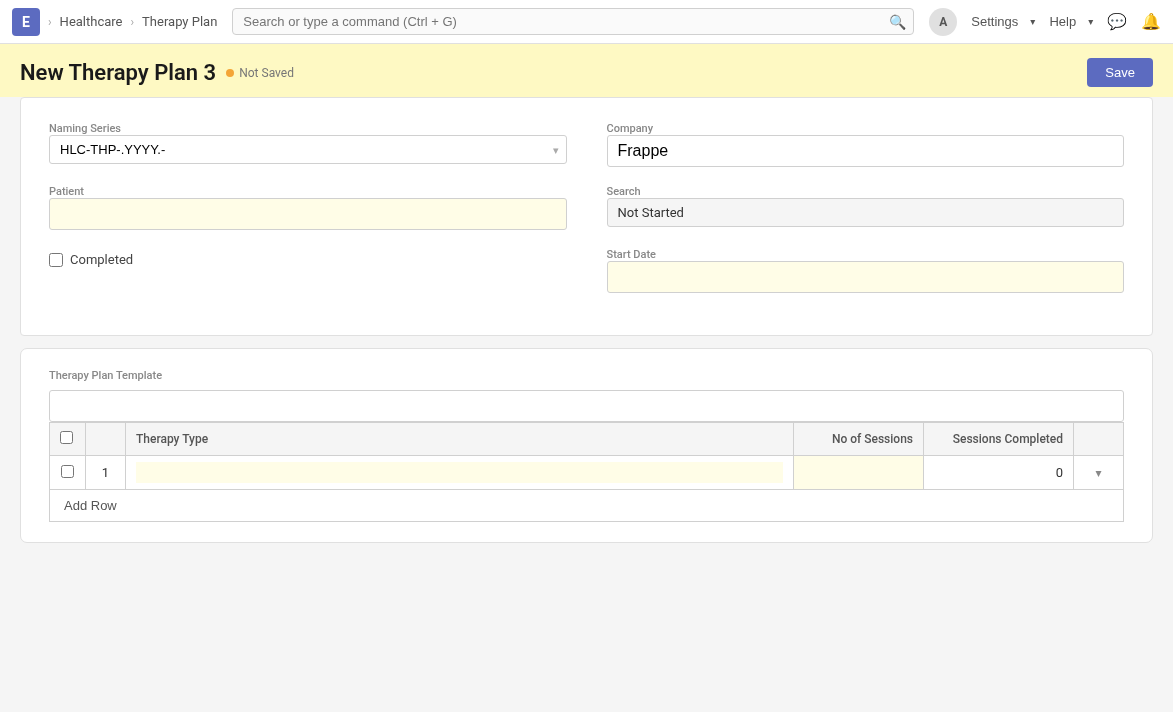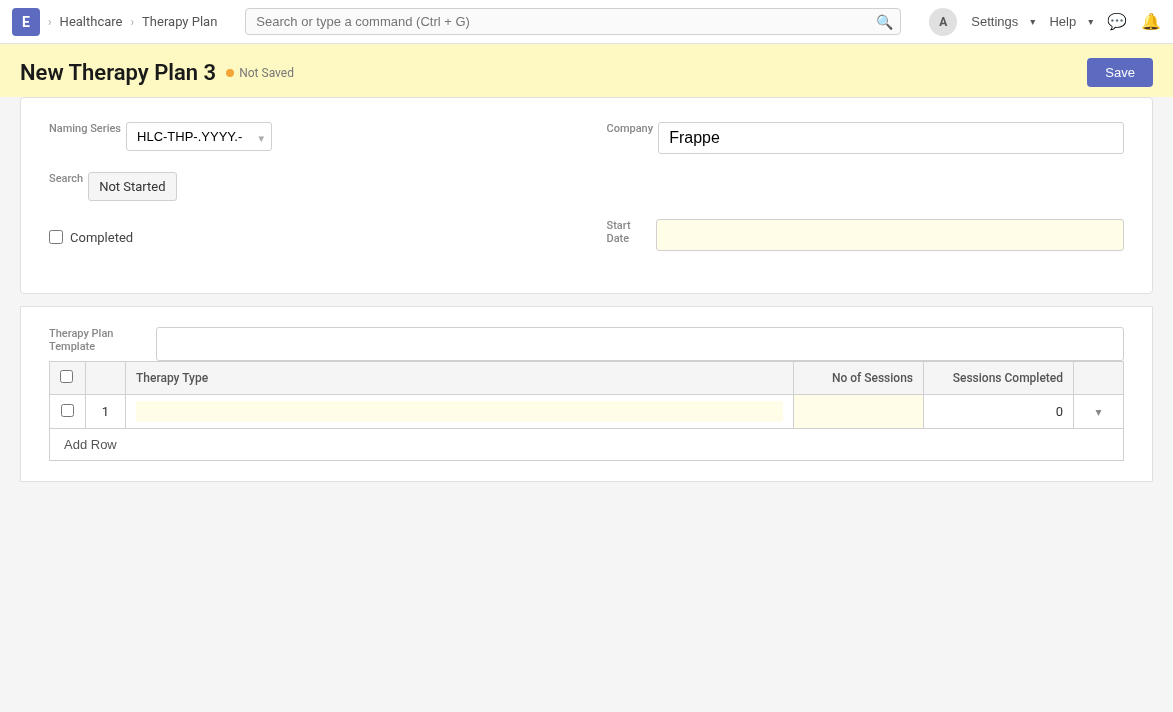--- a/index.html
+++ b/index.html
@@ -23,21 +23,21 @@
       display: flex; align-items: center; justify-content: center;
       font-weight: bold; font-size: 14px;
     }
     .breadcrumb-sep {
       color: #aaa; font-size: 12px;
     }
     .breadcrumb-item {
       color: #555; font-size: 13px; cursor: pointer;
     }
     .navbar-search {
-      flex: 1; margin: 0 20px;
+      flex: 1; margin: 0 7px;
       position: relative;
     }
     .navbar-search input {
       width: 100%; padding: 5px 32px 5px 10px;
       border: 1px solid #d0d0d0;
       border-radius: 4px; font-size: 13px;
       background: #fafafa; color: #888;
       outline: none;
     }
     .navbar-search .search-icon {
@@ -99,21 +99,21 @@
     }
 
     
     .form-row {
       display: grid;
       grid-template-columns: 1fr 1fr;
       gap: 20px 40px;
       margin-bottom: 18px;
     }
     .form-group {
-      display: flex; flex-direction: row; gap: 5px;
+      display: flex; flex-direction: column; 
     }
     .form-label {
       font-size: 11px; color: #888; font-weight: 500;
     }
     .form-control {
       border: 1px solid #d0d0d0;
       border-radius: 3px;
       padding: 6px 10px;
       font-size: 16px;
       background: #fff;
@@ -157,21 +157,21 @@
       width: 14px; height: 14px; cursor: pointer;
     }
     .checkbox-label {
       font-size: 13px; color: #444;
     }
 
     
     .section-card {
       background: #fff;
       border: 1px solid #e0e0e0;
-      border-radius: 1px;
+      border-radius: 7px;
       padding: 20px 28px;
       margin-bottom: 12px;
     }
     .section-label {
       font-size: 11px; color: #888; font-weight: 500; margin-bottom: 8px;
     }
 
     
     .table-title {
       font-size: 11px; color: #888; font-weight: 500; margin-bottom: 8px; margin-top: 18px;
@@ -275,20 +275,24 @@
           <span class="select-arrow">▾</span>
         </div>
       </div>
       <div class="form-group">
         <label class="form-label">Company</label>
         <input class="form-control" type="text" value="Frappe" style="">
       </div>
     </div>
 
     <div class="form-row">
+      <div class="form-group">
+        <label class="form-label">Patient</label>
+        <input class="form-control highlight" type="text" style="">
+      </div>
       <div class="form-group">
         <label class="form-label">Search</label>
         <div class="form-control-static">Not Started</div>
       </div>
     </div>
 
     <div class="form-row">
       <div class="form-group">
         <div class="checkbox-row">
           <input type="checkbox" style="">

